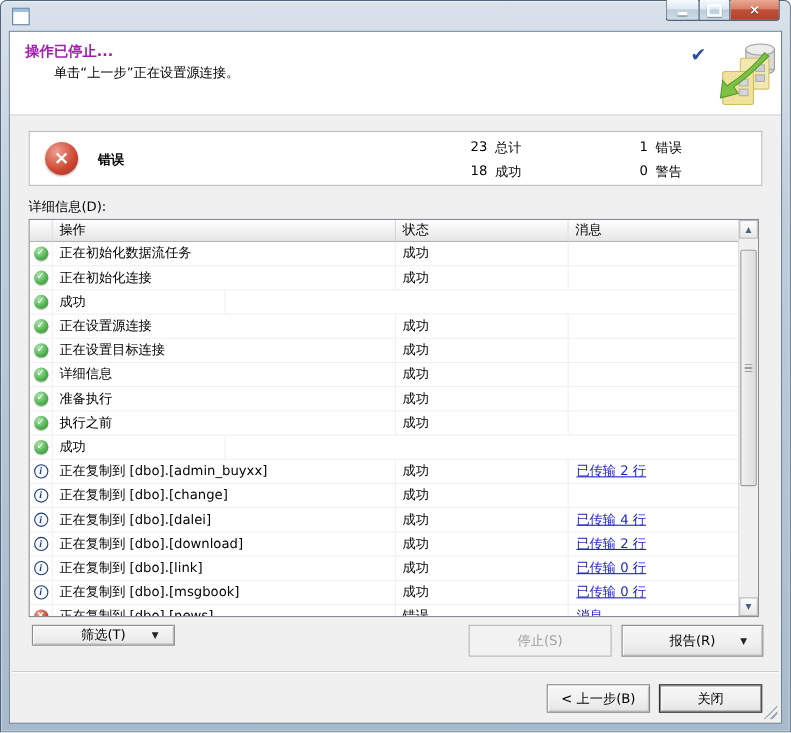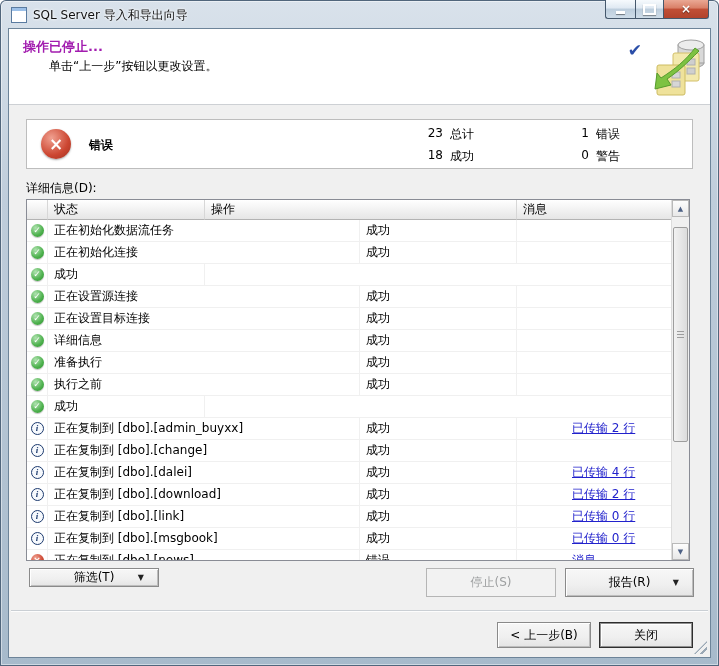--- a/index.html
+++ b/index.html
@@ -46,21 +46,21 @@
   .grow{display:flex;height:21px;border-bottom:1px solid #f0f0f0;}
   .cell{box-sizing:border-box;font-size:12px;line-height:20px;white-space:nowrap;overflow:hidden;border-right:1px solid #f0f0f0;}
   .c-icon{width:21px;display:flex;align-items:center;justify-content:center;}
   .c-action{width:312px;padding-left:6px;}
   .c-status{width:157px;padding-left:6px;}
   .c-msg{width:155px;padding-left:7px;border-right:none;}
   .ricon{width:13px;height:13px;border-radius:50%;display:flex;align-items:center;justify-content:center;font-size:9px;font-weight:bold;line-height:1;}
   .ricon.success{background:radial-gradient(circle at 35% 30%,#b0e3b0,#4cb04c 60%,#2f8f2f);color:#fff;box-shadow:0 1px 1px rgba(0,0,0,.25);}
   .ricon.info{background:#f6f9fd;border:1px solid #1c3a6e;color:#1c3a6e;font-family:"Liberation Serif","DejaVu Serif",serif;font-style:italic;width:11px;height:11px;}
   .ricon.error{background:radial-gradient(circle at 35% 30%,#f0a090,#cc4631 60%,#9e3120);color:#fff;box-shadow:0 1px 1px rgba(0,0,0,.25);}
-  .msg-link{text-decoration:underline;cursor:pointer;margin-left:48px;}
+  .msg-link{text-decoration:underline;cursor:pointer;}
   
   .vscroll{position:absolute;right:0;top:0;width:17px;height:360px;background:#f0f0f0;border-left:1px solid #dcdcdc;}
   .sb-btn{position:absolute;left:0;width:17px;height:17px;background:linear-gradient(180deg,#fdfdfd,#e8e8e8);border:1px solid #b9b9b9;box-sizing:border-box;display:flex;align-items:center;justify-content:center;font-size:7px;color:#4d6185;}
   .sb-up{top:0;}
   .sb-down{bottom:0;}
   .sb-thumb{position:absolute;left:1px;top:27px;width:15px;height:215px;background:linear-gradient(90deg,#f2f2f2,#dcdcdc);border:1px solid #9d9d9d;border-radius:2px;box-sizing:border-box;}
   .sb-grip{position:absolute;left:3px;top:50%;width:7px;height:8px;margin-top:-4px;background:repeating-linear-gradient(180deg,#9d9d9d 0 1px,transparent 1px 3px);}
   
   .wbtn{position:absolute;box-sizing:border-box;background:linear-gradient(180deg,#f7f7f7,#efefef 60%,#e4e4e4);border:1px solid #8a8a8a;box-shadow:inset 1px 1px 0 #fff, inset -1px -1px 0 #bdbdbd;font-size:12px;color:#000;display:flex;align-items:center;justify-content:center;cursor:pointer;}
   .wbtn .drop{position:absolute;right:14px;font-size:8px;color:#222;}
@@ -72,39 +72,38 @@
   .btn-back{left:488px;top:593px;width:94px;height:26px;}
   .btn-close2{left:590px;top:593px;width:94px;height:26px;border:1px solid #2e2e2e;box-shadow:inset 0 0 0 1px #8f8f8f, inset 1px 1px 0 1px #fff;}
   .grip{position:absolute;right:3px;bottom:3px;width:13px;height:13px;background:repeating-linear-gradient(135deg,transparent 0 3px,#9aa8b5 3px 5px);clip-path:polygon(100% 0,100% 100%,0 100%);}
 </style>
 </head>
 <body>
 
 <div class="window">
   <div class="titlebar">
     <span class="title-icon"></span>
-    <span class="title-text">SQL Server 导入和导出向导</span>
     <div class="caption-group">
       <div class="cap min">
           <span class="glyph-min"></span>
         </div>
       <div class="cap max">
           <span class="glyph-max"></span>
         </div>
       <div class="cap close">
           <span class="glyph-close">×</span>
         </div>
     </div>
   </div>
 
   <div class="client">
 
     <div class="header-band">
       <div class="header-title">操作已停止...</div>
-      <div class="header-subtitle">单击“上一步”按钮以更改设置。</div>
+      <div class="header-subtitle">单击“上一步”正在设置源连接。</div>
       <span class="header-check">✔</span>
       <svg class="wizard-art" width="58" height="62" viewBox="0 0 58 62">
         <ellipse cx="42" cy="26" rx="13" ry="5" fill="#cfcfcf" stroke="#9f9f9f"></ellipse>
         <rect x="29" y="8" width="26" height="18" fill="#d9d9d9" stroke="#9f9f9f"></rect>
         <ellipse cx="42" cy="8" rx="13" ry="5" fill="#ececec" stroke="#9f9f9f"></ellipse>
         <rect x="24" y="16" width="26" height="28" rx="2" fill="#f3e9ae" stroke="#d3c06a"></rect>
         <rect x="38" y="22" width="8" height="6" fill="#cfcfcf" stroke="#b0b0b0"></rect>
         <rect x="38" y="31" width="8" height="6" fill="#cfcfcf" stroke="#b0b0b0"></rect>
         <rect x="8" y="28" width="28" height="30" rx="2" fill="#efe29b" stroke="#cdbc62"></rect>
         <rect x="23" y="35" width="8" height="6" fill="#d6d6d6" stroke="#b0b0b0"></rect>
@@ -136,22 +135,22 @@
           <span class="lbl">警告</span>
         </div>
       </div>
     </div>
 
     <div class="details-label">详细信息(D):</div>
 
     <div class="grid">
       <div class="grid-header">
         <div class="hcell w-icon"></div>
+        <div class="hcell w-action">操作</div>
         <div class="hcell w-status">状态</div>
-        <div class="hcell w-action">操作</div>
         <div class="hcell w-msg">消息</div>
       </div>
       <div class="grid-body" id="grid-rows">
           <div class="grow">
             <span class="cell c-icon">
               <span class="ricon success">✓</span>
             </span>
             <span class="cell c-action">正在初始化数据流任务</span>
             <span class="cell c-status">成功</span>
             <span class="cell c-msg"></span>

